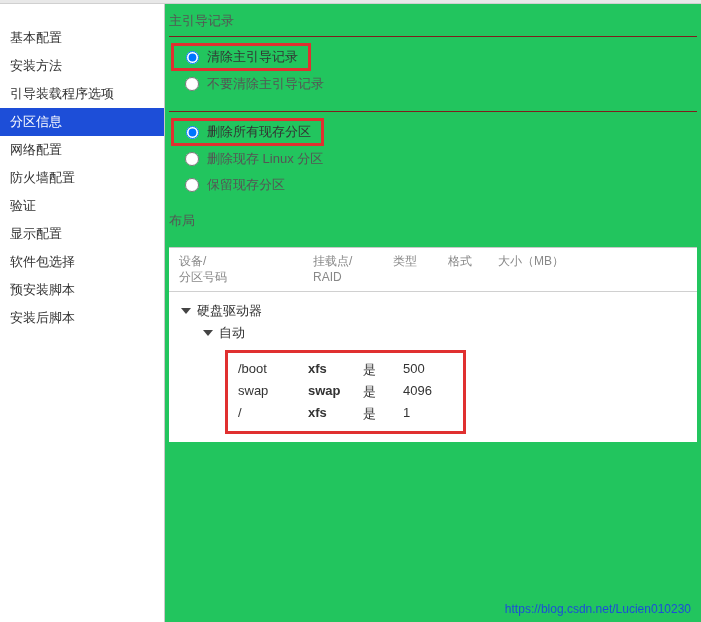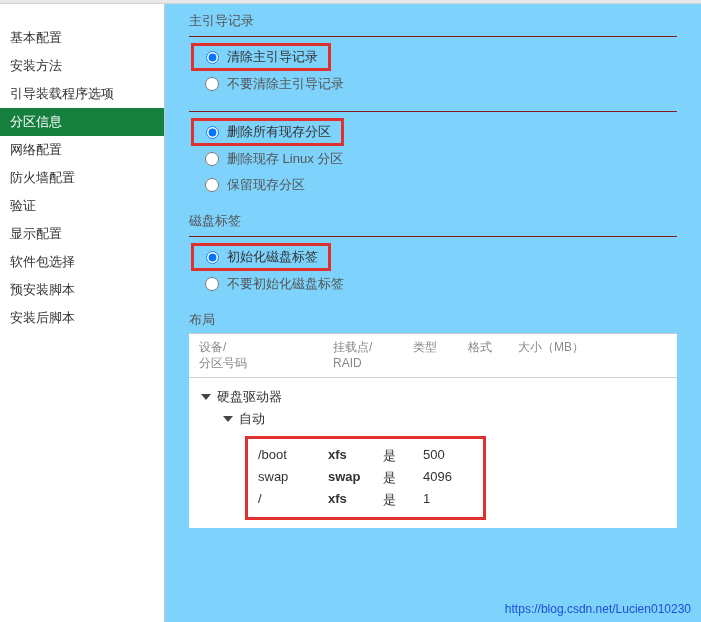--- a/index.html
+++ b/index.html
@@ -27,27 +27,27 @@
       background: #fff;
       border-right: 1px solid #c8c8c8;
       padding: 20px 0;
     }
     .sidebar-item {
       padding: 5px 10px;
       cursor: pointer;
       color: #333;
     }
     .sidebar-item.active {
-      background: #15803d;
+      background: #1d4ed8;
       color: #fff;
     }
     .content {
       flex: 1;
-      padding: 8px 24px;
-      background: #7dd3fc;
+      padding: 8px 4px;
+      background: #22c55e;
       overflow: auto;
     }
     .section {
       margin-bottom: 14px;
     }
     .section-title {
       font-weight: normal;
       color: #555;
       margin-bottom: 6px;
     }
@@ -76,21 +76,21 @@
     }
     .highlight-box input[type="radio"] {
       margin-right: 8px;
     }
     .layout-section .section-title {
       margin-bottom: 2px;
     }
     .layout-table-wrap {
       border-top: 1px solid #c8c8c8;
       background: #fff;
-      margin-top: 4px;
+      margin-top: 17px;
     }
     .table-header {
       display: flex;
       border-bottom: 1px solid #d0d0d0;
       color: #888;
       font-size: 12px;
     }
     .th {
       padding: 6px 4px;
       line-height: 1.3;
@@ -193,33 +193,20 @@
           <input type="radio" name="part" style="">
           <span>删除现存 Linux 分区</span>
         </div>
         <div class="radio-row">
           <input type="radio" name="part" style="">
           <span>保留现存分区</span>
         </div>
       </div>
     </div>
 
-    <div class="section">
-      <div class="section-title">磁盘标签</div>
-      <div class="radio-group">
-        <label class="highlight-box">
-          <input type="radio" name="disk" checked="" style="">
-          <span>初始化磁盘标签</span>
-        </label>
-        <div class="radio-row">
-          <input type="radio" name="disk" style="">
-          <span>不要初始化磁盘标签</span>
-        </div>
-      </div>
-    </div>
 
     <div class="section layout-section">
       <div class="section-title">布局</div>
       <div class="layout-table-wrap">
         <div class="table-header">
           <div class="th th-device" style="white-space:pre-line;">设备/
 分区号码</div>
           <div class="th th-mount" style="white-space:pre-line;">挂载点/
 RAID</div>
           <div class="th th-type">类型</div>

